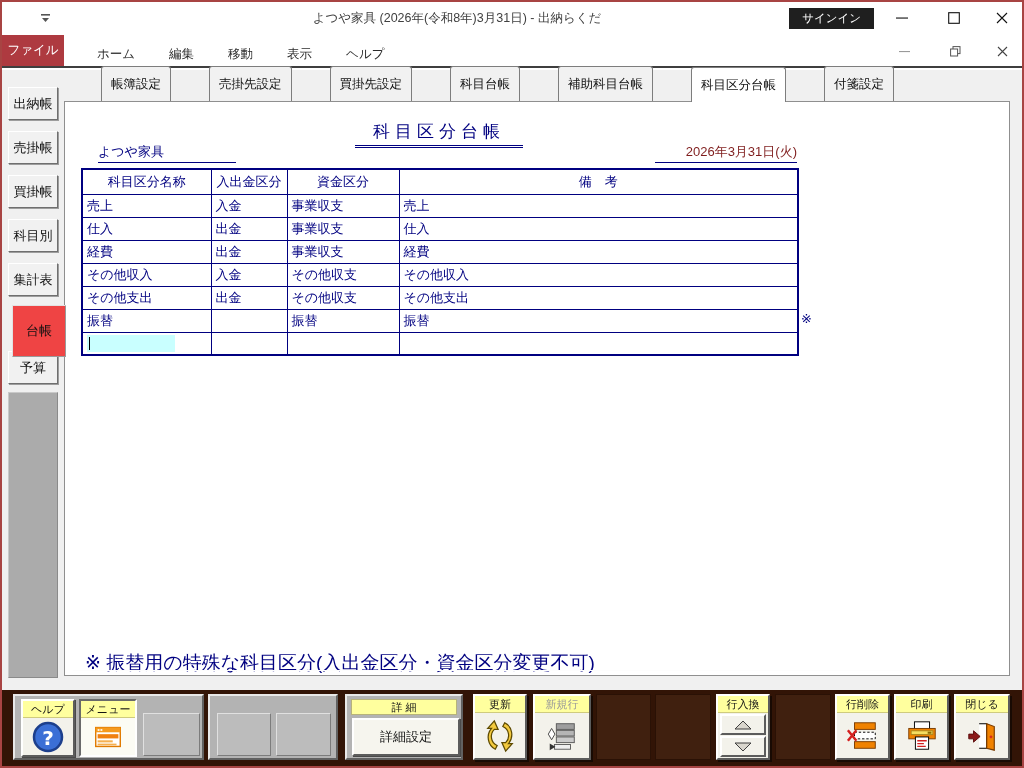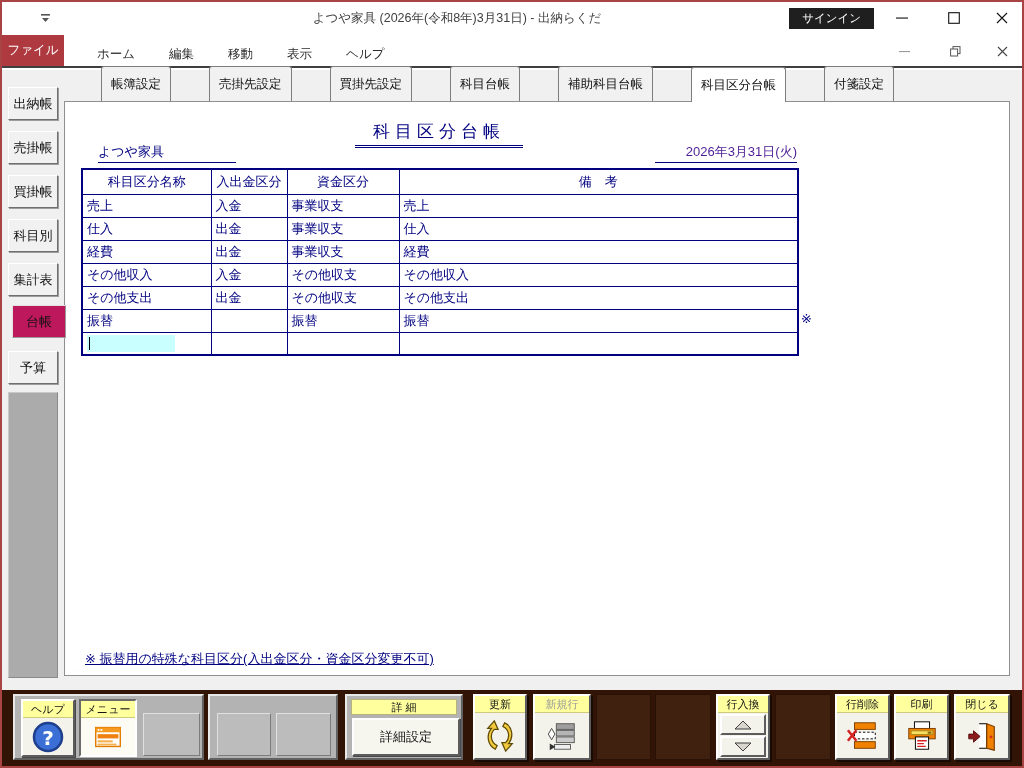--- a/index.html
+++ b/index.html
@@ -21,46 +21,46 @@
   .menu-item { padding:0 17px; font-size:12.5px; color:#2b2b2b; }
   .mdi-btn { position:absolute; top:4px; width:24px; height:24px; display:flex; align-items:center; justify-content:center; }
   .mdi-min { left:890px; } .mdi-restore { left:941px; } .mdi-close { left:988px; }
 
   
   .app { position:absolute; left:0; top:68px; right:0; bottom:76px; background:#F0F0F0; }
 
   
   .side-tab { position:absolute; left:6px; width:50px; height:33px; background:#F1F1F1; border:1px solid; border-color:#ffffff #6f6f6f #6f6f6f #ffffff; box-shadow:1px 1px 0 #9d9d9d; display:flex; align-items:center; justify-content:center; font-size:13px; color:#111; }
   .st0{top:17px} .st1{top:61px} .st2{top:105px} .st3{top:149px} .st4{top:193px}
-  .st5{top:235px; height:33px; width:54px; left:10px; background:#be185d; border-color:#e2e2e2 #9a9a9a #9a9a9a #e2e2e2; box-shadow:none; z-index:3;}
+  .st5{top:235px; height:52px; width:54px; left:10px; background:#ef4444; border-color:#e2e2e2 #9a9a9a #9a9a9a #e2e2e2; box-shadow:none; z-index:3;}
   .st6{top:281px}
   .side-filler { position:absolute; left:6px; top:322px; width:50px; bottom:12px; background:#ABABAB; border:1px solid; border-color:#c9c9c9 #8a8a8a #8a8a8a #c9c9c9; }
 
   
   .top-tabs { position:absolute; left:63px; top:5px; height:26px; display:flex; align-items:flex-end; z-index:2; }
   .top-tab { height:22px; padding:17px 9px; margin-right:2px; display:flex; align-items:center; font-size:12.5px; color:#111; background:#F1F1F1; border:1px solid #7d7d7d; border-bottom:none; border-radius:3px 3px 0 0;margin-left:36px; }
   .top-tab.active { height:25px; background:#fff; margin-bottom:-1px; z-index:4; }
 
   
   .panel { position:absolute; left:62px; top:31px; right:12px; bottom:14px; background:#fff; border:1px solid #8f8f8f; }
   .doc-title-wrap { position:absolute; left:16px; top:18px; width:716px; text-align:center; }
   .doc-title { display:inline-block; font-size:17px; letter-spacing:5px; color:#000080; border-bottom:3px double #000080; padding:0 18px 2px 18px; }
   .company { position:absolute; left:20px; top:41px; width:138px; font-size:13px; color:#000080; border-bottom:1px solid #000080; padding-bottom:1px;margin-left:13px; }
-  .doc-date { position:absolute; left:590px; top:41px; width:142px; text-align:right; font-size:13px; color:#4c1d95; border-bottom:1px solid #000080; padding-bottom:1px; }
+  .doc-date { position:absolute; left:590px; top:41px; width:142px; text-align:right; font-size:13px; color:#7f1d1d; border-bottom:1px solid #000080; padding-bottom:1px; }
 
   table.cat { position:absolute; left:16px; top:66px; width:716px; border-collapse:collapse; table-layout:fixed; }
   table.cat th, table.cat td { border:1px solid #000080; font-size:13px; color:#000080; background:#fff; overflow:hidden; white-space:nowrap; }
   table.cat { border:2px solid #000080; }
   table.cat th { height:25px; font-weight:normal; text-align:center; }
   table.cat td { height:23px; padding-left:4px; }
   td.entry-td { padding:0 0 0 1px; }
   .entry-box { width:88px; height:17px; background:#C9FFFF; display:flex; align-items:center; }
   .caret { display:inline-block; width:1px; height:13px; background:#000; margin-left:2px; }
   .asterisk { position:absolute; left:736px; top:209px; font-size:13px; color:#000080; }
-  .footnote { position:absolute; left:20px; top:548px; font-size:13px; color:#000080;text-decoration:underline; }
+  .footnote { position:absolute; left:20px; top:548px; font-size:19px; color:#000080;text-decoration:underline; }
   .divider { position:absolute; left:8px; right:8px; top:568px; height:1px; background:#8f8f8f; border-bottom:1px solid #fdfdfd; }
 
   
   .toolbar { position:absolute; left:0; right:0; bottom:0; height:76px; background:#321406; }
   .tgroup { position:absolute; top:4px; height:66px; background:#B3B3B3; border:2px solid; border-color:#E8E8E8 #616161 #616161 #E8E8E8; }
   .gA { left:11px; width:191px; } .gB { left:206px; width:130px; } .gC { left:343px; width:118px; }
   .darkslot { position:absolute; top:4px; height:66px; background:#40200F; border:1px solid #2a1105; }
   .d1 { left:594px; width:55px; } .d2 { left:653px; width:56px; } .d3 { left:773px; width:56px; }
 
   .tool { position:absolute; top:4px; height:66px; background:#F3F2EB; border:2px solid; border-color:#ffffff #5c5c5c #5c5c5c #ffffff; box-shadow:2px 2px 0 #180a03; display:flex; flex-direction:column; }

